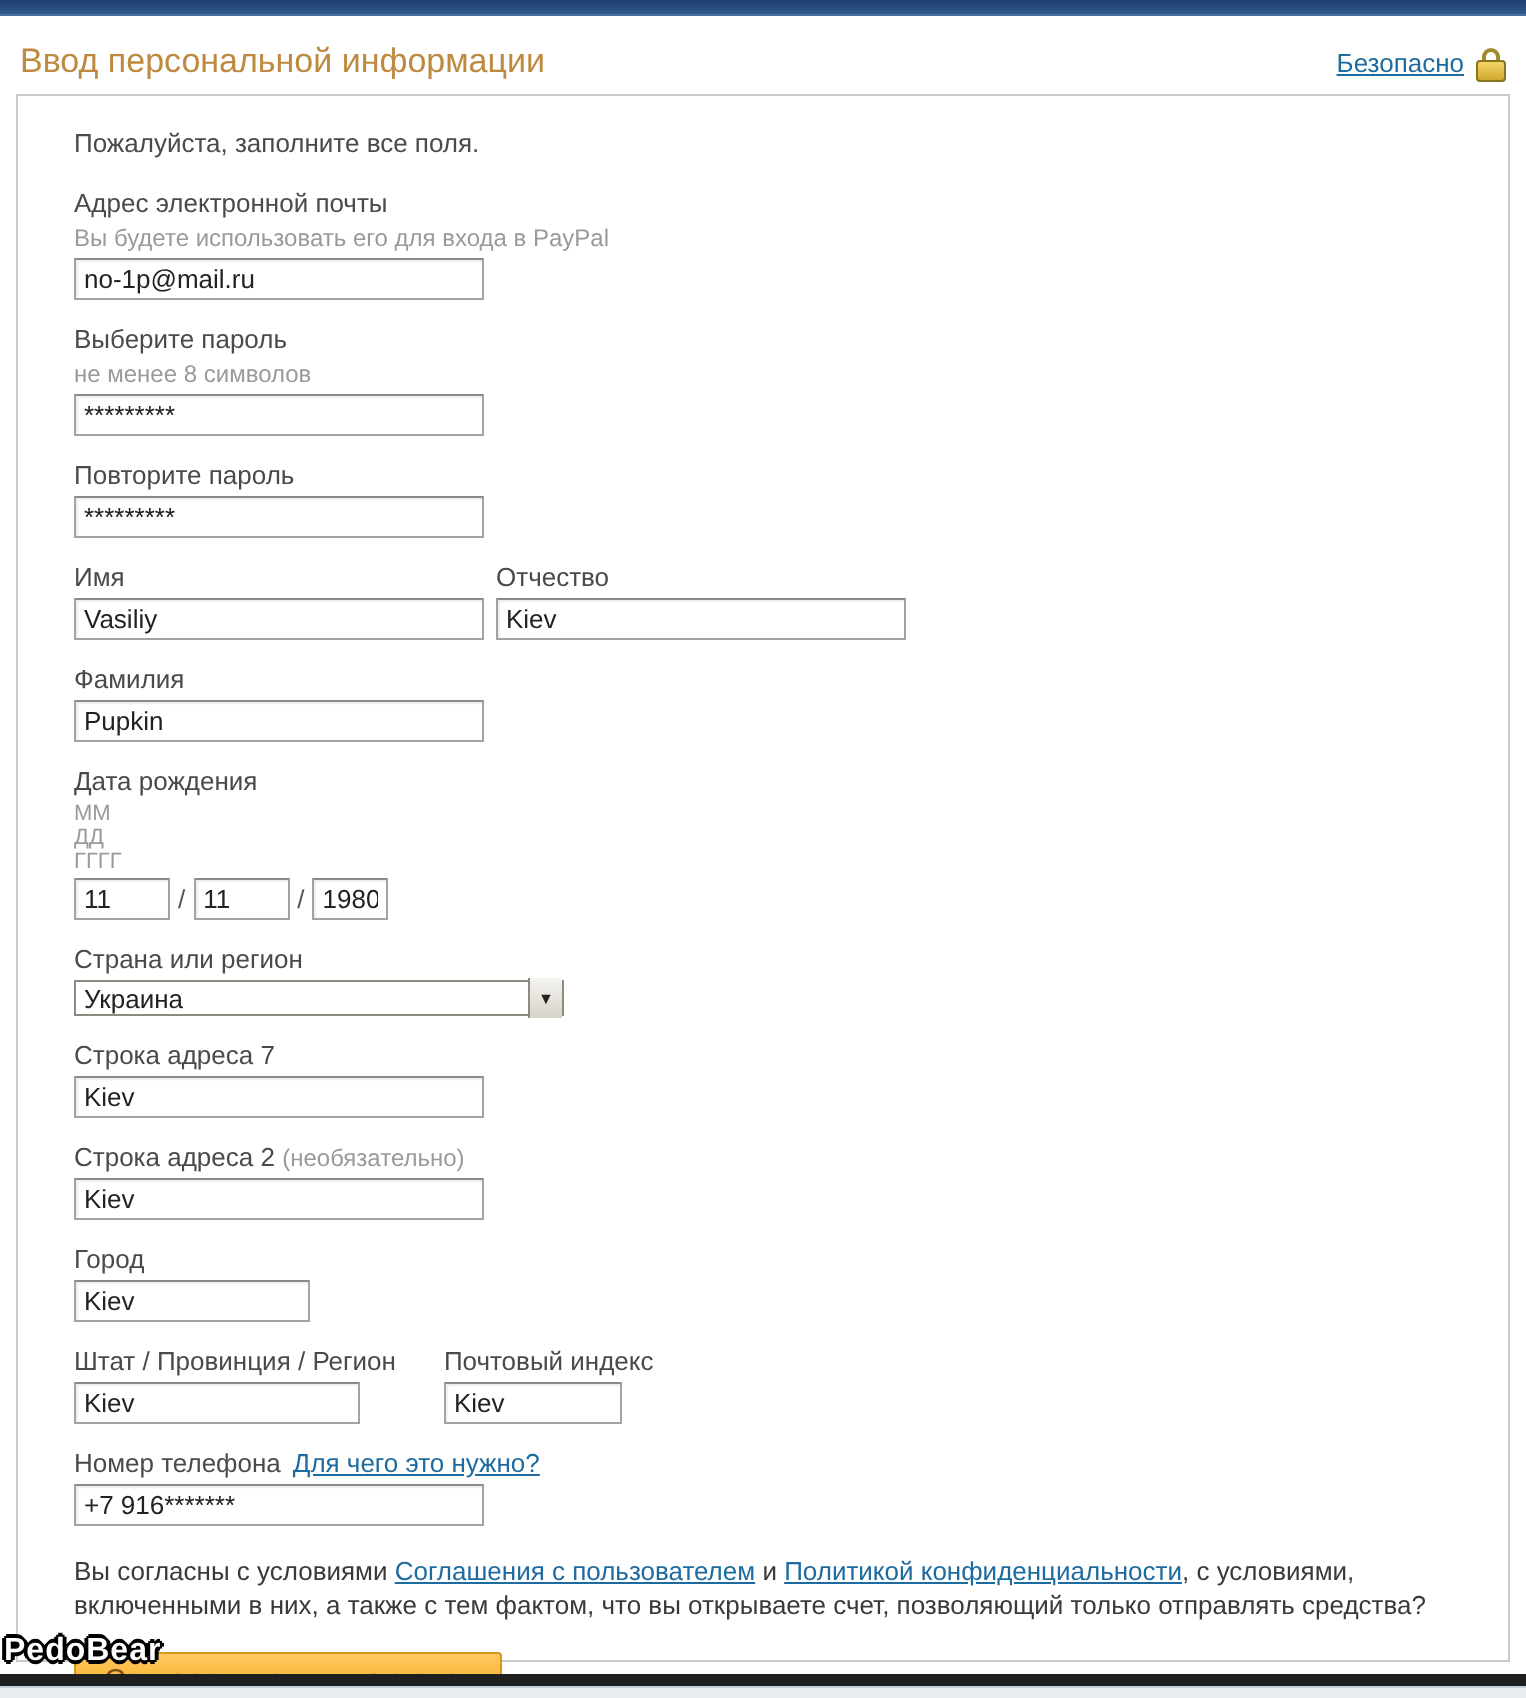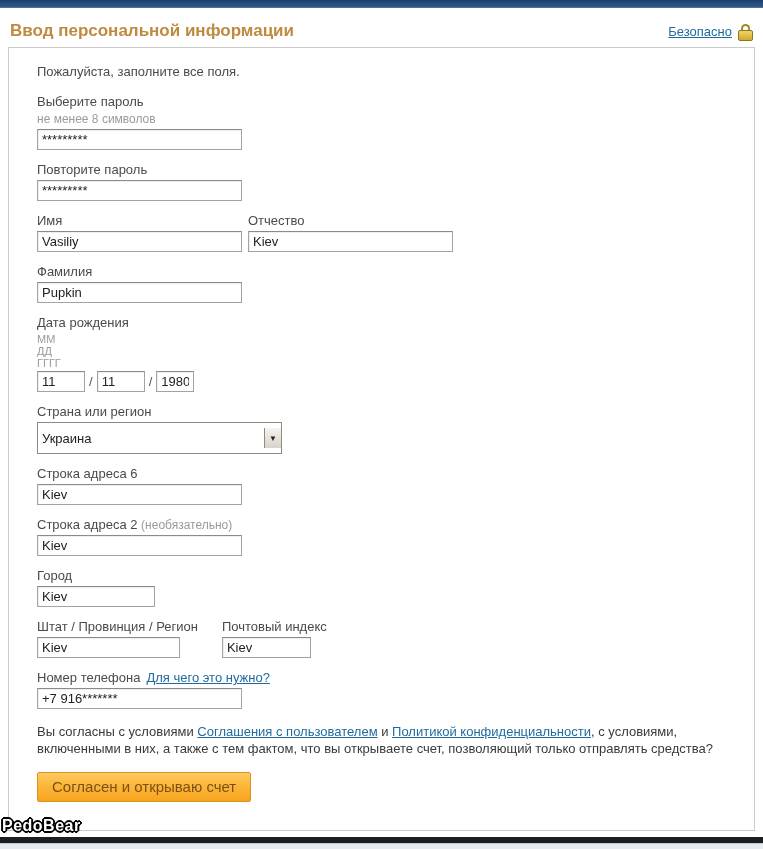--- a/index.html
+++ b/index.html
@@ -20,21 +20,21 @@
   .header {
     display:flex;
     justify-content:space-between;
     align-items:flex-end;
     padding:9px 10px 6px 10px;
     height:39px;
   }
   .page-title {
     color:#bd8a3f;
     font-size:17px;
-    font-weight:bold;
+    font-weight:normal;
   }
   .secure-area { display:flex; align-items:flex-start; gap:5px; }
   .secure-link {
     color:#1e6b9f;
     font-size:13px;
     text-decoration:underline;
     cursor:pointer;
   }
   .lock-icon { display:inline-flex; flex-direction:column; align-items:center; width:16px; }
   .lock-shackle {
@@ -80,21 +80,21 @@
   .col-gap { margin-left:6px; }
   .col-gap-lg { margin-left:24px; }
   .date-sublabels { display:flex; font-size:11px; color:#9a9a9a; margin-bottom:2px;flex-direction:column; }
   .date-sublabels .sl-mm { width:41px; }
   .date-sublabels .sl-dd { width:39px; }
   .date-inputs { display:flex; align-items:center; font-size:13px; color:#555; }
   .w-dd { width:48px; }
   .w-yyyy { width:38px; }
   .date-sep { margin:0 4px; }
   .select {
-    width:245px; height:32px;
+    width:245px; height:18px;
     border:1px solid #8e8a80;
     background:#fff;
     display:flex;
     align-items:center;
     justify-content:space-between;
     cursor:pointer;
   }
   .select-value { font-size:13px; color:#222; padding-left:4px; }
   .select-arrow {
     width:17px; height:20px;
@@ -167,20 +167,25 @@
       <span class="lock-shackle"></span>
       <span class="lock-body"></span>
     </span>
   </div>
 </div>
 
 <div class="form-box">
 
   <div class="intro">Пожалуйста, заполните все поля.</div>
 
+  <div class="field">
+    <span class="field-label">Адрес электронной почты</span>
+    <span class="field-hint">Вы будете использовать его для входа в PayPal</span>
+    <input class="txt w-md" type="text" value="no-1p@mail.ru" style="">
+  </div>
 
   <div class="field">
     <span class="field-label">Выберите пароль</span>
     <span class="field-hint">не менее 8 символов</span>
     <input class="txt w-md" type="text" value="*********" style="">
   </div>
 
   <div class="field">
     <span class="field-label">Повторите пароль</span>
     <input class="txt w-md" type="text" value="*********" style="">
@@ -220,21 +225,21 @@
 
   <div class="field">
     <span class="field-label">Страна или регион</span>
     <div class="select">
       <span class="select-value">Украина</span>
       <span class="select-arrow">▼</span>
     </div>
   </div>
 
   <div class="field">
-    <span class="field-label">Строка адреса 6</span>
+    <span class="field-label">Строка адреса 7</span>
     <input class="txt w-md" type="text" value="Kiev" style="">
   </div>
 
   <div class="field">
     <span class="field-label"><span>Строка адреса 2</span> <span class="optional-note">(необязательно)</span></span>
     <input class="txt w-md" type="text" value="Kiev" style="">
   </div>
 
   <div class="field">
     <span class="field-label">Город</span>

